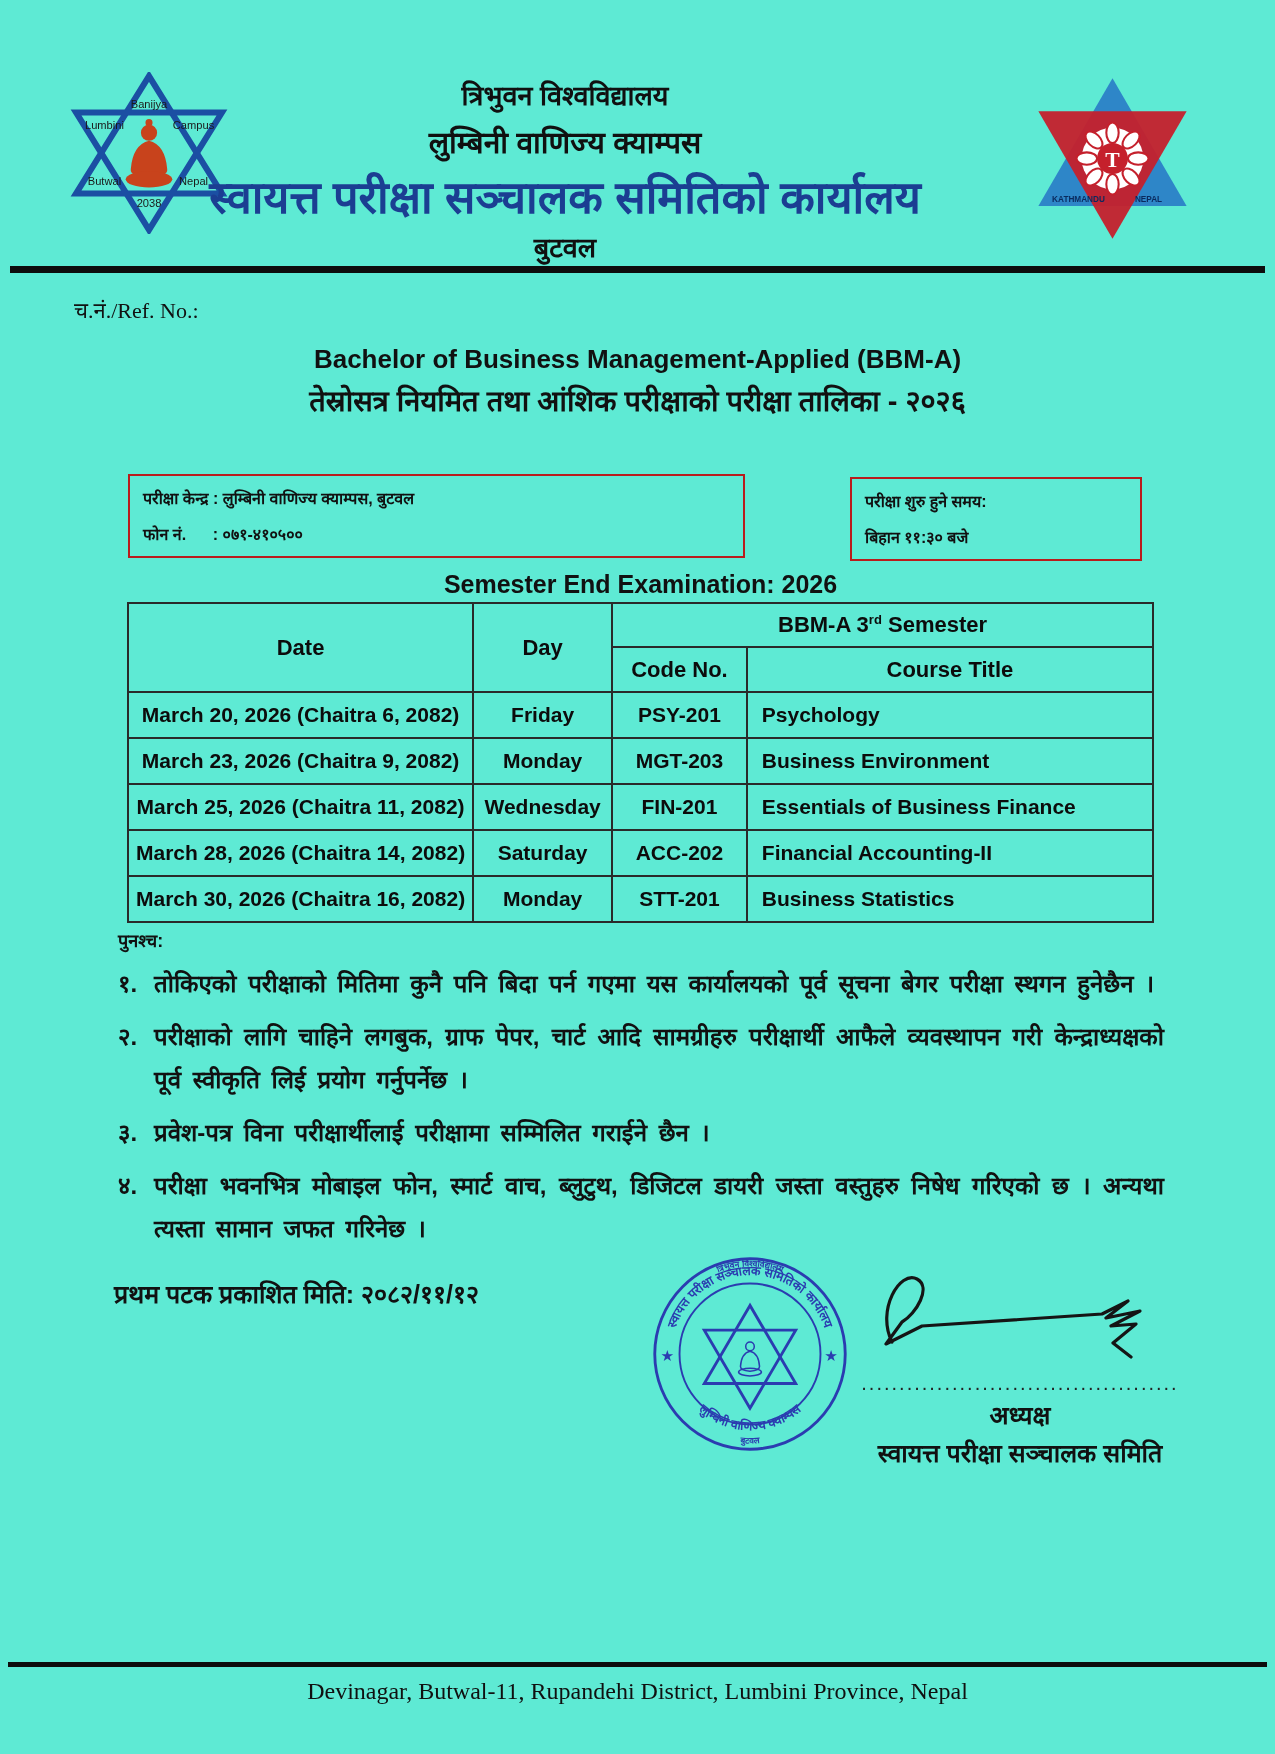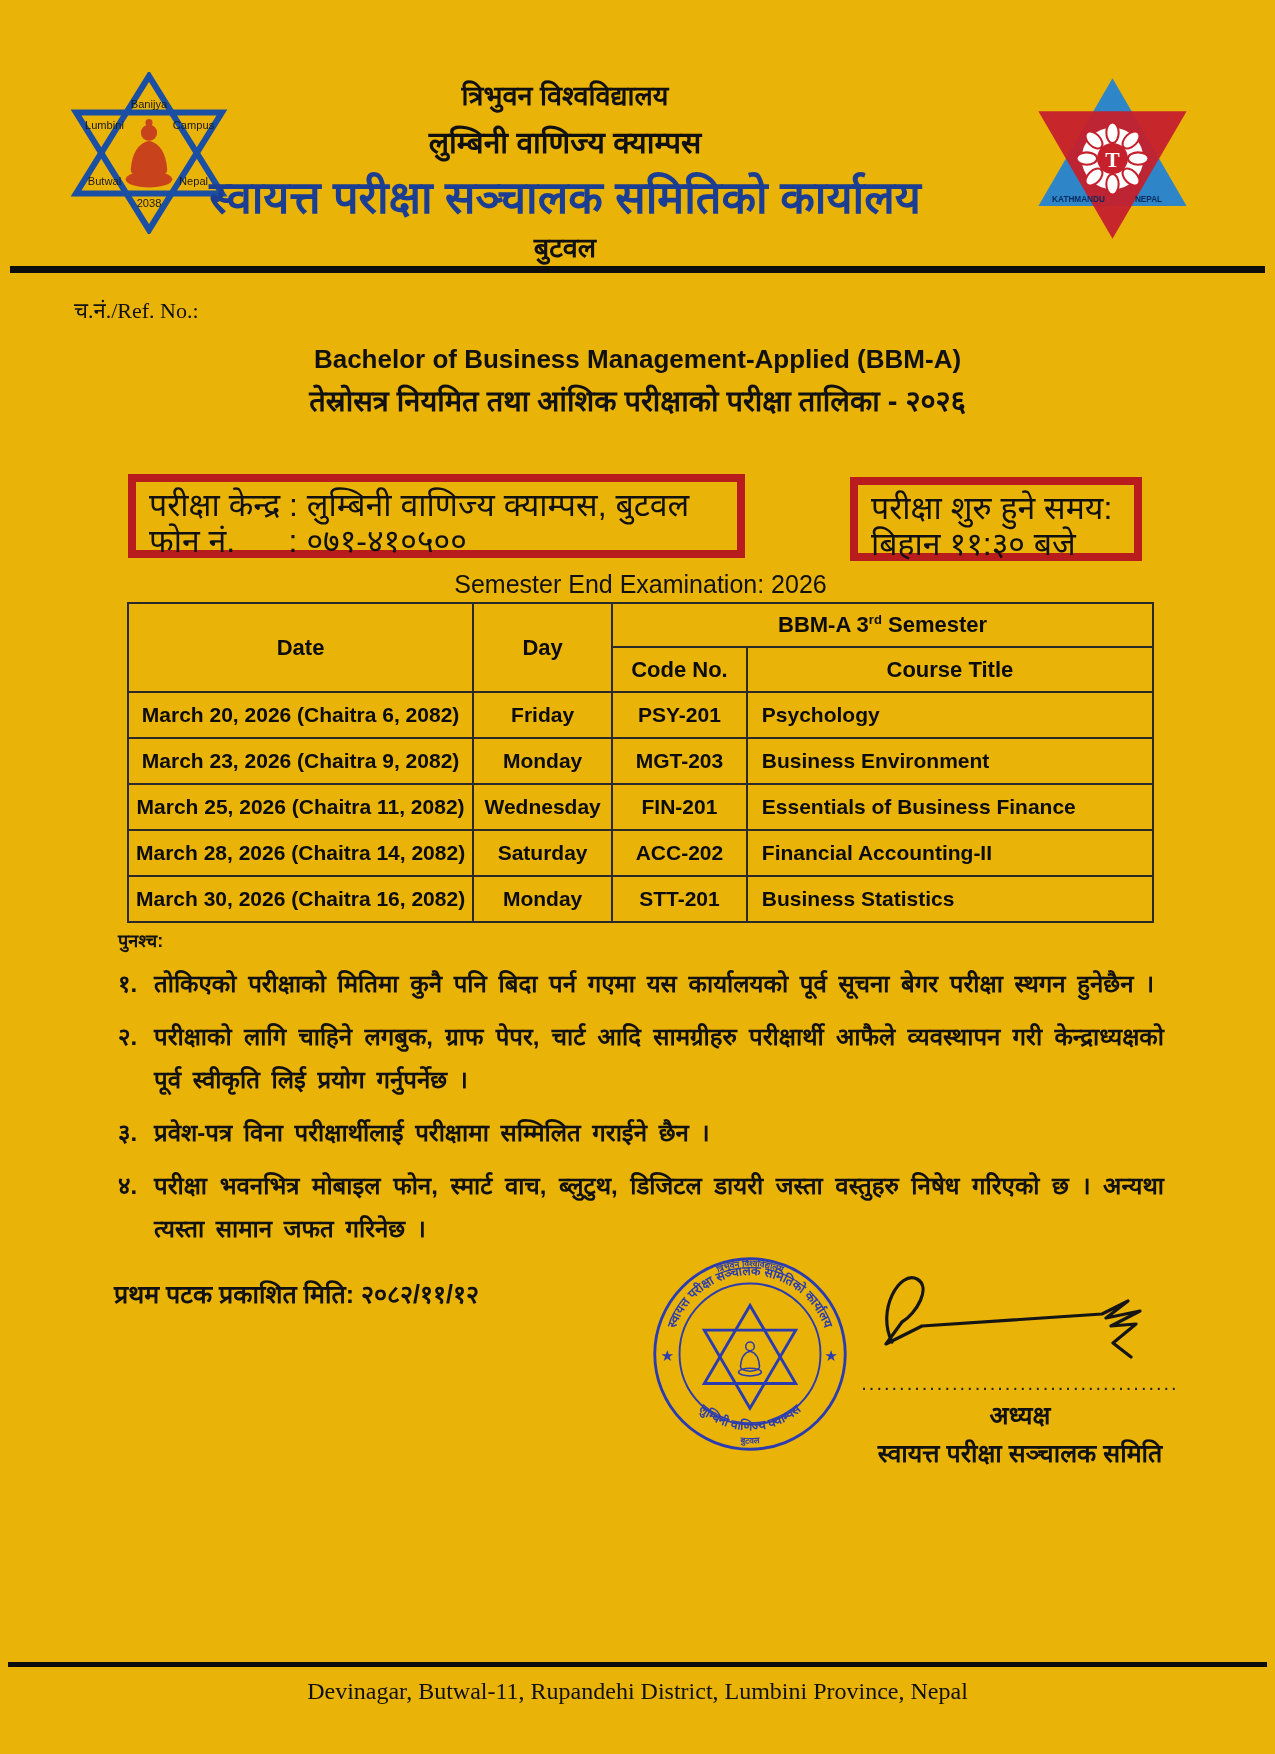--- a/index.html
+++ b/index.html
@@ -1,42 +1,42 @@
 <!DOCTYPE html>
 <html><head>
 <meta charset="utf-8">
 <style>
   * { margin:0; padding:0; box-sizing:border-box; }
   html,body { background:#e8e8e8; }
   .page {
-    position:relative; width:1275px; height:1754px; background:#eab308;
+    position:relative; width:1275px; height:1754px; background:#5eead4;
     margin:0 auto; font-family:"Liberation Sans", sans-serif; color:#111;
     overflow:hidden;
   }
   
   .header-text { position:absolute; top:76px; left:0; width:1130px; text-align:center; }
   .h-university { font-size:27px; font-weight:700; color:#101010; }
   .h-campus    { font-size:30px; font-weight:700; color:#101010; margin-top:8px; }
   .h-office    { font-size:45px; font-weight:700; color:#1b3e92; margin-top:3px; }
   .h-city      { font-size:27px; font-weight:700; color:#101010; margin-top:2px; }
   .logo-left  { position:absolute; top:72px;  left:68px; }
   .logo-right { position:absolute; top:70px;  left:1030px; }
   .rule-top    { position:absolute; top:266px; left:10px; right:10px; height:7px; background:#0d0d0d; }
   .rule-bottom { position:absolute; top:1662px; left:8px;  right:8px;  height:5px; background:#0d0d0d; }
   
   .ref-line { position:absolute; top:294px; left:74px; font-family:"Liberation Serif", serif; font-size:22px; }
   .title-en { position:absolute; top:344px; left:0; right:0; text-align:center; font-size:26px; font-weight:700; }
   .title-np { position:absolute; top:380px; left:0; right:0; text-align:center; font-size:29px; font-weight:600; }
   
-  .box { position:absolute; border:8px solid #b91c1c; padding:5px 13px; font-size:32px; font-weight:400; line-height:36px; }
+  .box { position:absolute; border:2px solid #b91c1c; padding:5px 13px; font-size:16px; font-weight:700; line-height:36px; }
   .box-center { top:474px; left:128px; width:617px; height:84px; }
   .box-time   { top:477px; left:850px; width:292px; height:84px; }
   .pre { white-space:pre; }
   
-  .tbl-heading { position:absolute; top:570px; left:127px; width:1027px; text-align:center; font-size:25px; font-weight:400; }
+  .tbl-heading { position:absolute; top:570px; left:127px; width:1027px; text-align:center; font-size:25px; font-weight:700; }
   table.exam { position:absolute; top:602px; left:127px; width:1027px; border-collapse:collapse; }
   table.exam th, table.exam td { border:2px solid #2a2a2a; font-weight:700; color:#0c0c0c; }
   table.exam th { font-size:22px; }
   table.exam td { font-size:21px; height:46px; }
   .c-date  { width:346px; text-align:center; }
   .c-day   { width:139px; text-align:center; }
   .c-code  { width:135px; text-align:center; }
   .c-title { width:407px; text-align:left; padding-left:14px; }
   .hrow1 th { height:44px; }
   .hrow2 th { height:45px; }

